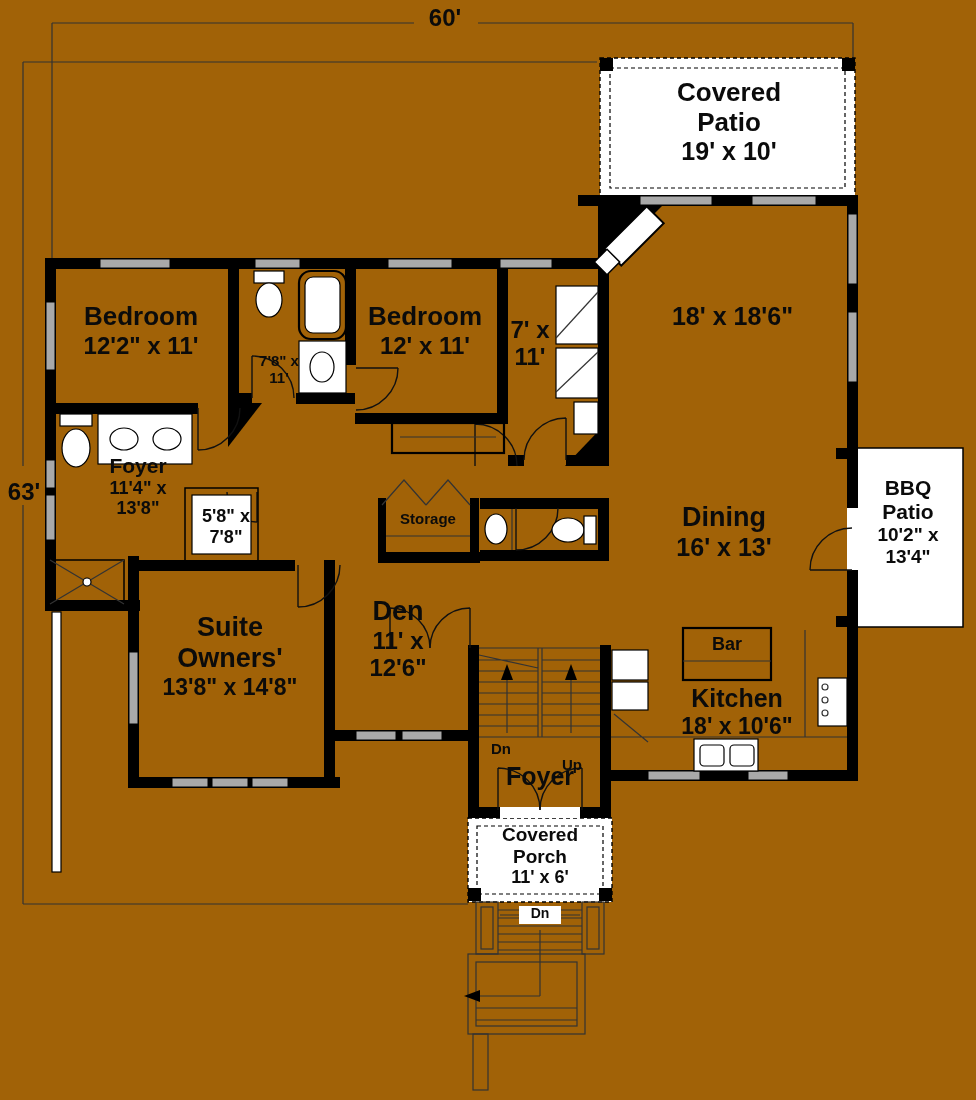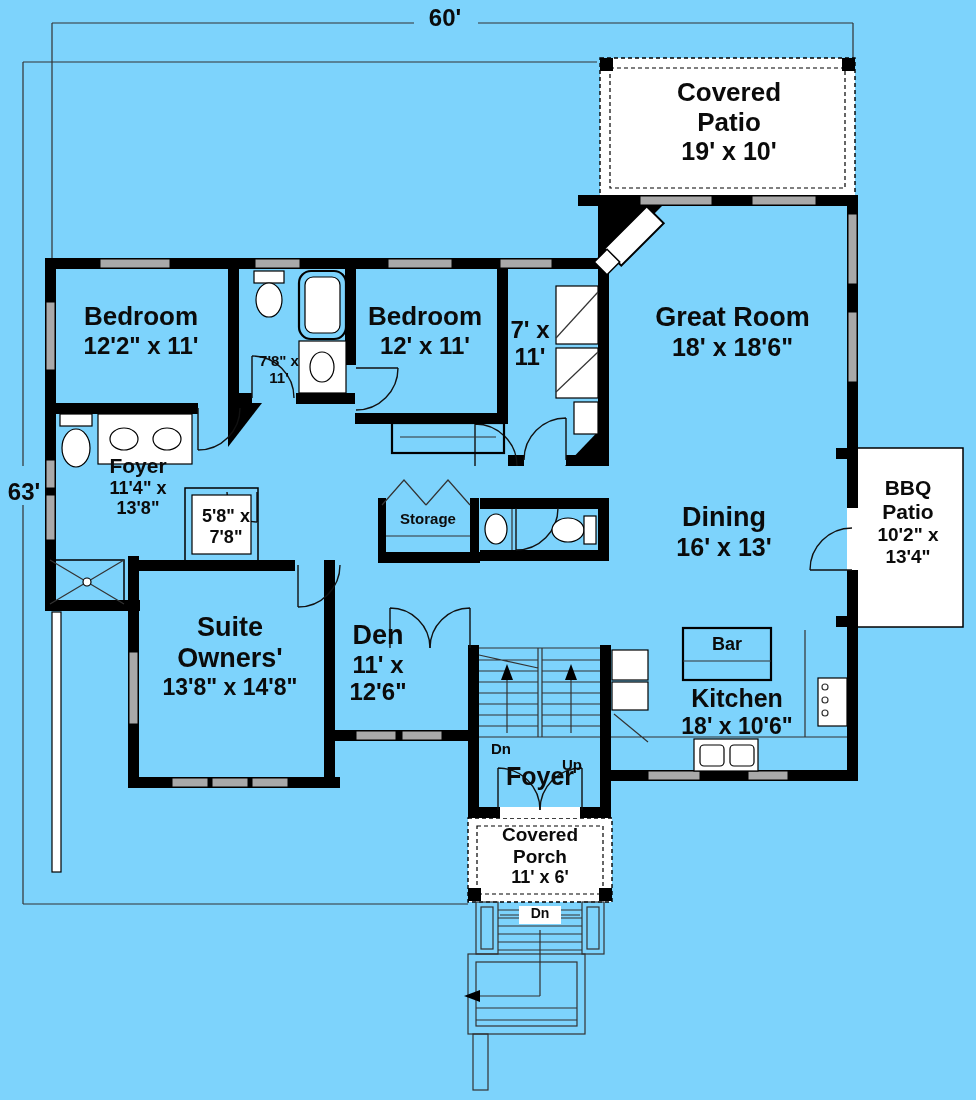--- a/index.html
+++ b/index.html
@@ -1,16 +1,16 @@
 <!DOCTYPE html>
 <html><head>
 <meta charset="utf-8">
 <style>
   html,body{margin:0;padding:0;background:#fff;}
-  .plan{position:relative;width:976px;height:1100px;background:#7dd3fc;overflow:hidden;
+  .plan{position:relative;width:976px;height:1100px;background:#a16207;overflow:hidden;
         font-family:"Liberation Sans","DejaVu Sans",sans-serif;}
   .plan svg{position:absolute;left:0;top:0;}
   .lbl{position:absolute;text-align:center;font-weight:bold;color:#0b0b0b;line-height:1.14;}
   .ln{display:block;}
   .s27{font-size:27px;} .s26{font-size:26px;} .s25{font-size:25px;} .s24{font-size:24px;}
   .s23{font-size:23px;} .s21{font-size:21px;} .s19{font-size:19px;} .s18{font-size:18px;}
   .s17{font-size:15px;} .s15{font-size:15px;} .s14{font-size:14px;}
   .w{fill:#000;}
   .thin{fill:none;stroke:#333;stroke-width:1.2;}
   .blk{fill:none;stroke:#000;stroke-width:1.5;}
@@ -283,21 +283,20 @@
     <span class="ln">Bedroom</span>
     <span class="ln s24">12' x 11'</span>
   </div>
 
   <div class="lbl s24" style="left:502px;top:316px;width:56px;">
     <span class="ln">7' x</span>
     <span class="ln">11'</span>
   </div>
 
   <div class="lbl s27" style="left:615px;top:302px;width:235px;">
-    <span class="ln">Great Room</span>
     <span class="ln s25">18' x 18'6"</span>
   </div>
 
   <div class="lbl s21" style="left:88px;top:454px;width:100px;">
     <span class="ln">Foyer</span>
     <span class="ln s18">11'4" x</span>
     <span class="ln s18">13'8"</span>
   </div>
 
   <div class="lbl s18" style="left:186px;top:506px;width:80px;">
@@ -320,21 +319,21 @@
     <span class="ln s19">10'2" x</span>
     <span class="ln s19">13'4"</span>
   </div>
 
   <div class="lbl s27" style="left:132px;top:612px;width:196px;">
     <span class="ln">Suite</span>
     <span class="ln">Owners'</span>
     <span class="ln s23">13'8" x 14'8"</span>
   </div>
 
-  <div class="lbl s27" style="left:322px;top:596px;width:112px;margin-top:24px;">
+  <div class="lbl s27" style="left:342px;top:596px;width:112px;">
     <span class="ln">Den</span>
     <span class="ln s24">11' x</span>
     <span class="ln s24">12'6"</span>
   </div>
 
   <div class="lbl s18" style="left:683px;top:634px;width:88px;">
     <span class="ln">Bar</span>
   </div>
 
   <div class="lbl s25" style="left:648px;top:684px;width:178px;">

